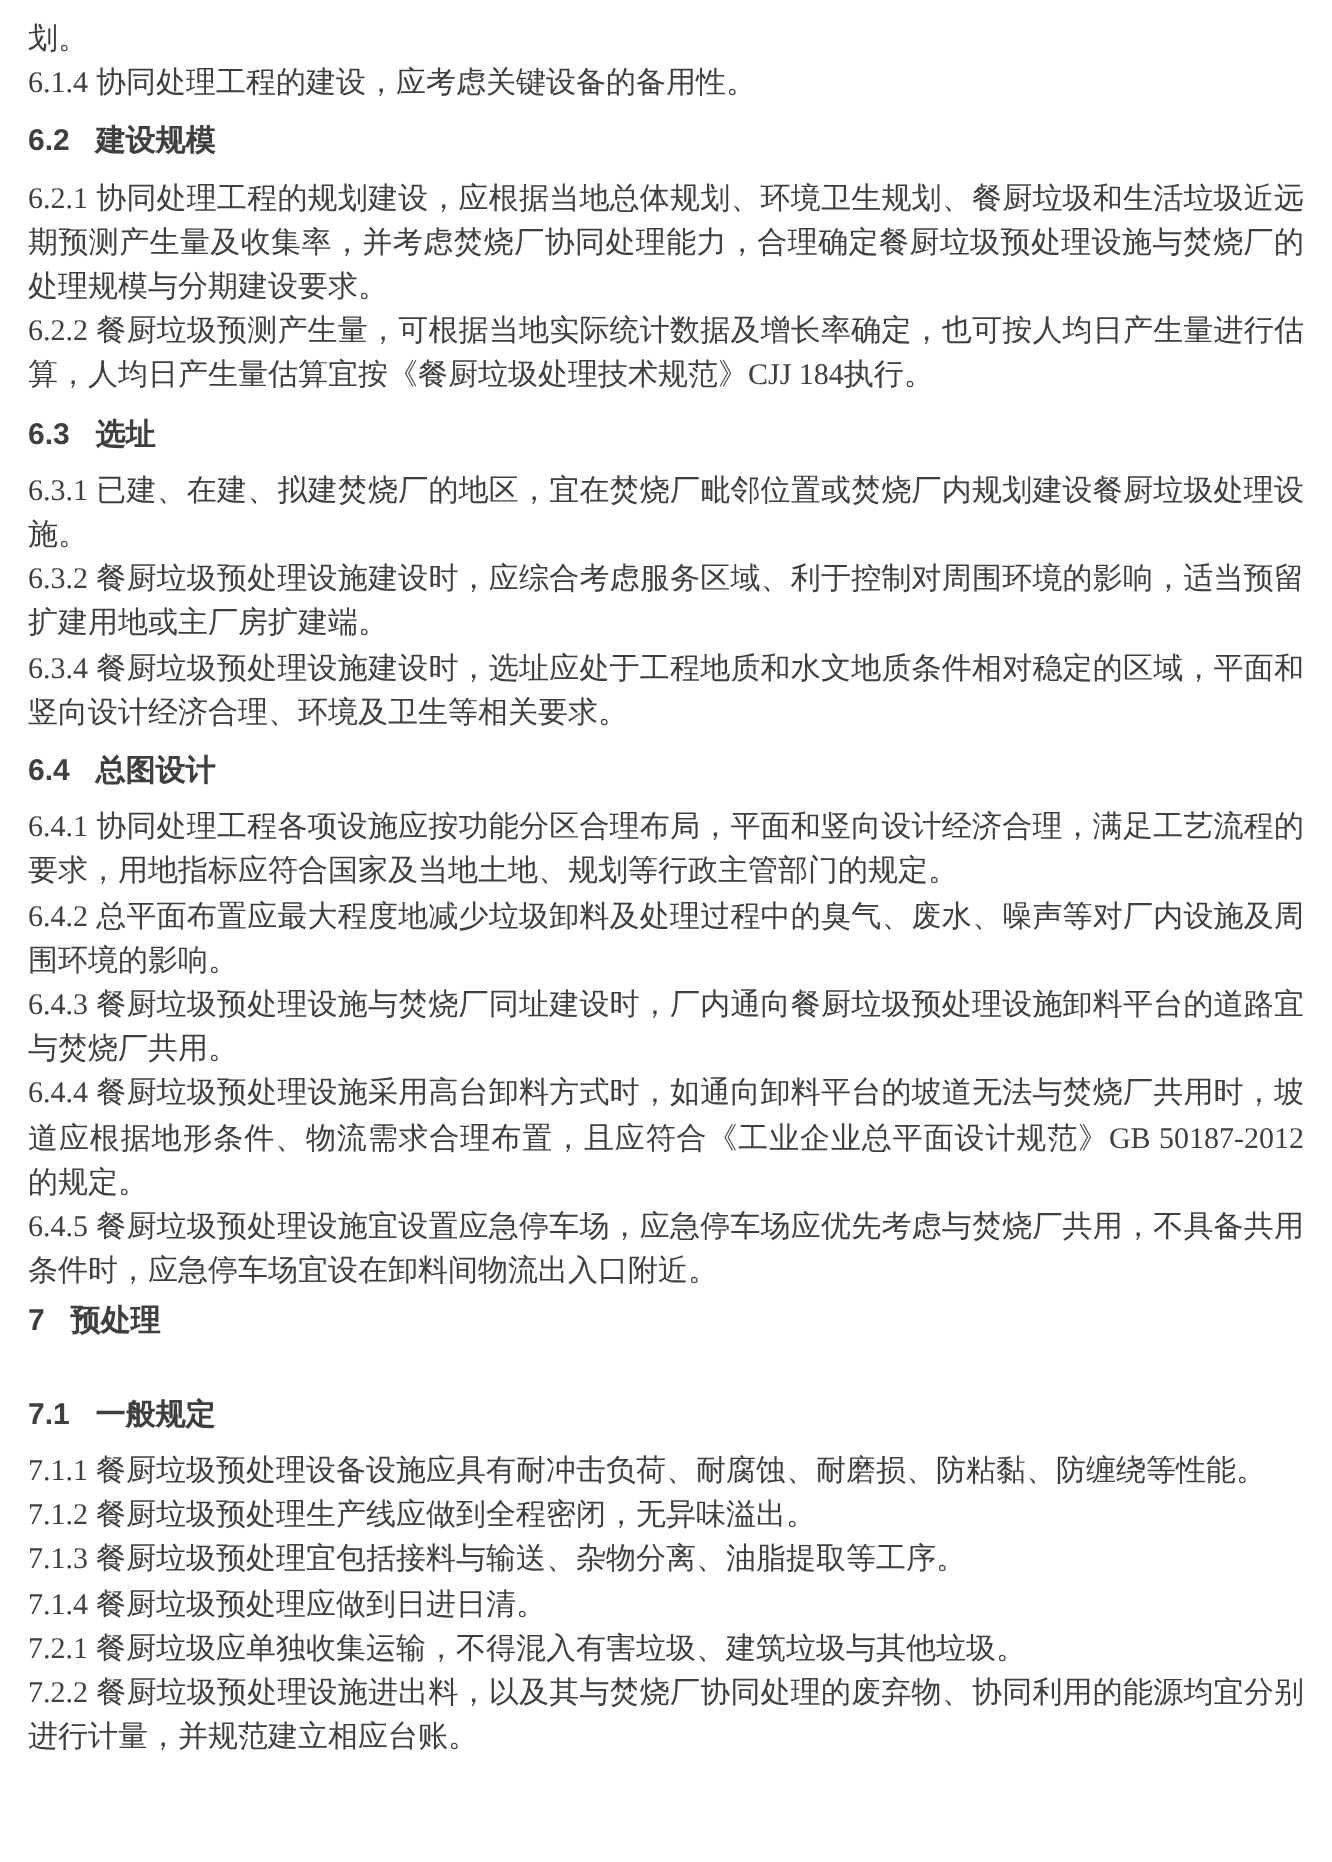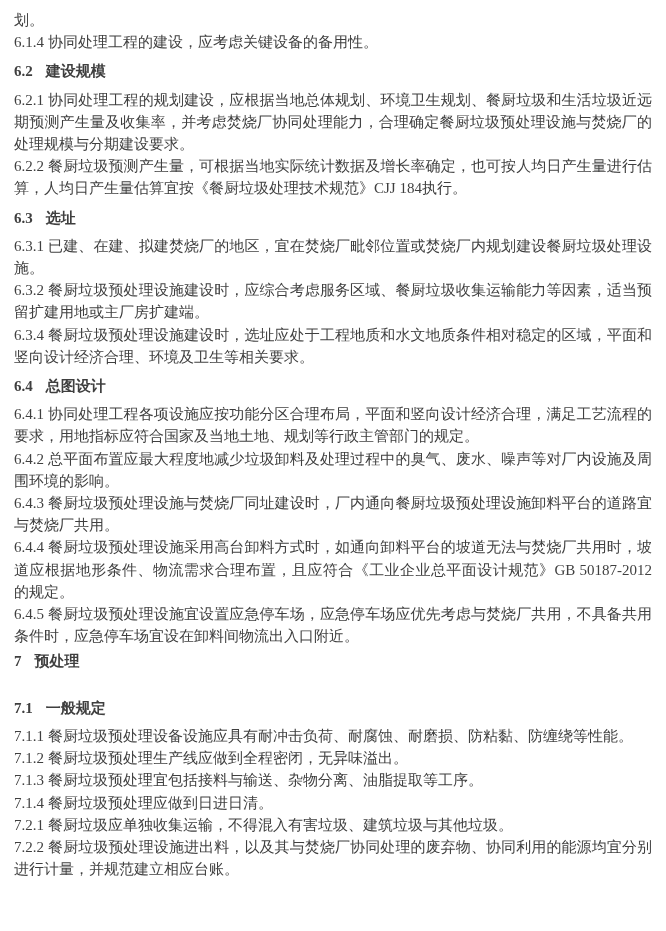--- a/index.html
+++ b/index.html
@@ -24,26 +24,26 @@
     line-height: 22.2px;
   }
   p.block {
     margin: 0;
     padding: 0;
   }
   p.clause, p.body-cont {
     text-align: justify;
   }
   p.h2 {
-    font-family: Liberation Serif, serif;
+    font-family: Liberation Sans, sans-serif;
     font-weight: 700;
     margin: 7px 0 6px 0;
   }
   p.h1 {
-    font-family: Liberation Serif, serif;
+    font-family: Liberation Sans, sans-serif;
     font-weight: 700;
     margin: 3px 0 24px 0;
   }
   .num {
     display: inline-block;
     margin-right: 4px;
     white-space: nowrap;
   }
   p.h1 .num, p.h2 .num {
     margin-right: 13px;
@@ -54,21 +54,21 @@
 
 <div class="page">
   <div id="doc-body">
       <p class="block body-cont"><span class="txt">划。</span></p>
       <p class="block clause"><span class="num">6.1.4</span><span class="txt">协同处理工程的建设，应考虑关键设备的备用性。</span></p>
       <p class="block h2"><span class="num">6.2</span><span class="txt">建设规模</span></p>
       <p class="block clause"><span class="num">6.2.1</span><span class="txt">协同处理工程的规划建设，应根据当地总体规划、环境卫生规划、餐厨垃圾和生活垃圾近远期预测产生量及收集率，并考虑焚烧厂协同处理能力，合理确定餐厨垃圾预处理设施与焚烧厂的处理规模与分期建设要求。</span></p>
       <p class="block clause"><span class="num">6.2.2</span><span class="txt">餐厨垃圾预测产生量，可根据当地实际统计数据及增长率确定，也可按人均日产生量进行估算，人均日产生量估算宜按《餐厨垃圾处理技术规范》CJJ 184执行。</span></p>
       <p class="block h2"><span class="num">6.3</span><span class="txt">选址</span></p>
       <p class="block clause"><span class="num">6.3.1</span><span class="txt">已建、在建、拟建焚烧厂的地区，宜在焚烧厂毗邻位置或焚烧厂内规划建设餐厨垃圾处理设施。</span></p>
-      <p class="block clause"><span class="num">6.3.2</span><span class="txt">餐厨垃圾预处理设施建设时，应综合考虑服务区域、餐厨垃圾收集运输能力等因素，适当预留扩建用地或主厂房扩建端。</span></p>
+      <p class="block clause"><span class="num">6.3.2</span><span class="txt">餐厨垃圾预处理设施建设时，应综合考虑服务区域、利于控制对周围环境的影响，适当预留扩建用地或主厂房扩建端。</span></p>
       <p class="block clause"><span class="num">6.3.4</span><span class="txt">餐厨垃圾预处理设施建设时，选址应处于工程地质和水文地质条件相对稳定的区域，平面和竖向设计经济合理、环境及卫生等相关要求。</span></p>
       <p class="block h2"><span class="num">6.4</span><span class="txt">总图设计</span></p>
       <p class="block clause"><span class="num">6.4.1</span><span class="txt">协同处理工程各项设施应按功能分区合理布局，平面和竖向设计经济合理，满足工艺流程的要求，用地指标应符合国家及当地土地、规划等行政主管部门的规定。</span></p>
       <p class="block clause"><span class="num">6.4.2</span><span class="txt">总平面布置应最大程度地减少垃圾卸料及处理过程中的臭气、废水、噪声等对厂内设施及周围环境的影响。</span></p>
       <p class="block clause"><span class="num">6.4.3</span><span class="txt">餐厨垃圾预处理设施与焚烧厂同址建设时，厂内通向餐厨垃圾预处理设施卸料平台的道路宜与焚烧厂共用。</span></p>
       <p class="block clause"><span class="num">6.4.4</span><span class="txt">餐厨垃圾预处理设施采用高台卸料方式时，如通向卸料平台的坡道无法与焚烧厂共用时，坡道应根据地形条件、物流需求合理布置，且应符合《工业企业总平面设计规范》GB 50187-2012 的规定。</span></p>
       <p class="block clause"><span class="num">6.4.5</span><span class="txt">餐厨垃圾预处理设施宜设置应急停车场，应急停车场应优先考虑与焚烧厂共用，不具备共用条件时，应急停车场宜设在卸料间物流出入口附近。</span></p>
       <p class="block h1"><span class="num">7</span><span class="txt">预处理</span></p>
       <p class="block h2"><span class="num">7.1</span><span class="txt">一般规定</span></p>
       <p class="block clause"><span class="num">7.1.1</span><span class="txt">餐厨垃圾预处理设备设施应具有耐冲击负荷、耐腐蚀、耐磨损、防粘黏、防缠绕等性能。</span></p>

